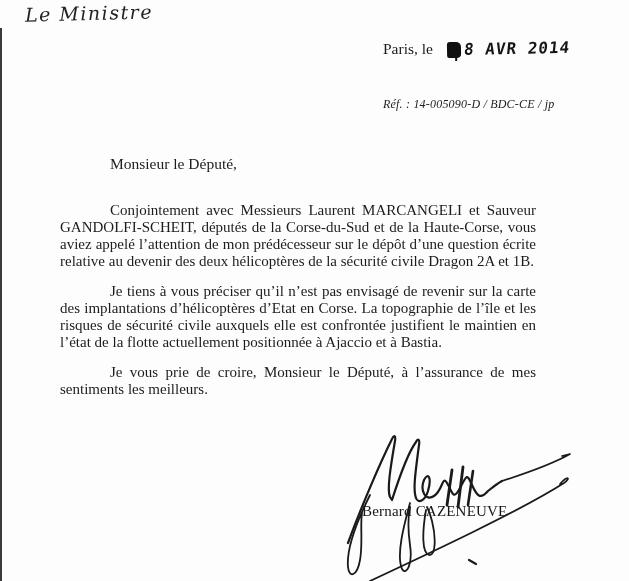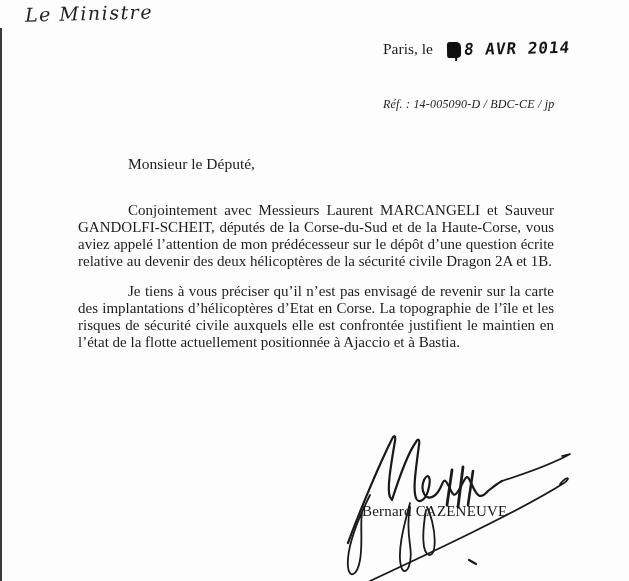--- a/index.html
+++ b/index.html
@@ -55,21 +55,21 @@
   }
   .ref{
     position:absolute;left:383px;top:49px;
     font-style:italic;
     font-size:12px;
     letter-spacing:.2px;
     color:#222;
     margin-top:48px;
   }
   .body{
-    position:absolute;left:78px;top:155px;width:476px;
+    position:absolute;left:60px;top:155px;width:476px;
     font-size:15px;
     line-height:17px;
   }
   .salutation{
     margin:0 0 30px 50px;
     font-size:15.5px;
   }
   .para{
     margin:0 0 13px 0;
     text-align:justify;
@@ -109,20 +109,21 @@
       <span class="stamp-text">8 AVR 2014</span>
     </span>
   </div>
 
   <div class="ref">Réf. : 14-005090-D / BDC-CE / jp</div>
 
   <div class="body">
     <p class="salutation">Monsieur le Député,</p>
     <p class="para">Conjointement avec Messieurs Laurent MARCANGELI et Sauveur GANDOLFI-SCHEIT, députés de la Corse-du-Sud et de la Haute-Corse, vous aviez appelé l’attention de mon prédécesseur sur le dépôt d’une question écrite relative au devenir des deux hélicoptères de la sécurité civile Dragon 2A et 1B.</p>
     <p class="para">Je tiens à vous préciser qu’il n’est pas envisagé de revenir sur la carte des implantations d’hélicoptères d’Etat en Corse. La topographie de l’île et les risques de sécurité civile auxquels elle est confrontée justifient le maintien en l’état de la flotte actuellement positionnée à Ajaccio et à Bastia.</p>
+    <p class="para">Je vous prie de croire, Monsieur le Député, à l’assurance de mes sentiments les meilleurs.</p>
   </div>
 
   <div class="sig-name">Bernard CAZENEUVE</div>
 
   <svg class="signature" viewBox="0 0 299 156" xmlns="http://www.w3.org/2000/svg">
 
     <path stroke-width="2.2" d="M 18,118
       C 30,85 50,38 62,14
       C 64,10 66,10 65,16
       C 60,45 57,65 60,72

